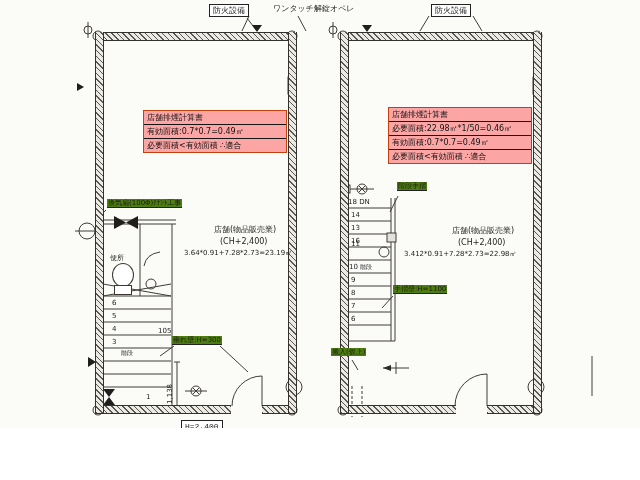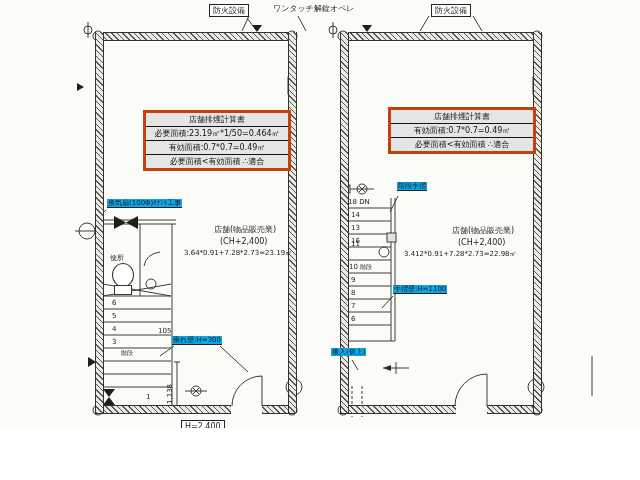--- a/index.html
+++ b/index.html
@@ -2,25 +2,25 @@
 <html><head>
 <meta charset="utf-8">
 <style>
   html,body{margin:0;padding:0;}
   .canvas{position:relative;width:640px;height:428px;background:#fbfbf8;font-family:"DejaVu Sans",sans-serif;overflow:hidden;}
   .lbl{position:absolute;font-size:8px;line-height:1.15;color:#1c1c1c;white-space:nowrap;}
   .f7{font-size:7px;}
   .f6{font-size:6px;}
   .boxed{border:1px solid #222;background:#fff;padding:1px 3px;}
   .ul{border-bottom:1px solid #222;}
-  .onwhite{background:#0ea5e9;padding:0 1px;}
+  .onwhite{background:#4d7c0f;padding:0 1px;}
   .wall{position:absolute;background:#eceae5 repeating-linear-gradient(45deg,#5a5650 0,#5a5650 1px,transparent 1px,transparent 4px);}
   .wall.h{border-top:1px solid #33312e;border-bottom:1px solid #33312e;height:7px;}
   .wall.v{border-left:1px solid #33312e;border-right:1px solid #33312e;width:7px;}
-  .calc{position:absolute;border:3px solid #c2410c;background:#e5e5e5;width:142px;text-align:center;}
+  .calc{position:absolute;border:1px solid #c2410c;background:#fca5a5;width:142px;}
   .calc .row{font-size:8px;padding:1px 3px;border-top:1px solid #151515;color:#111;white-space:nowrap;overflow:hidden;}
   .calc .row:first-child{border-top:none;}
   .rot{transform:rotate(-90deg);transform-origin:left top;}
   .oval{position:absolute;border:1px solid #3b3833;border-radius:50%;background:#fff;}
   .rect{position:absolute;border:1px solid #3b3833;background:#fff;}
   .floorname{position:absolute;font-size:14px;color:#141414;letter-spacing:3px;}
   svg.linework{position:absolute;left:0;top:0;pointer-events:none;}
   .smudge{position:absolute;left:0;top:468px;width:24px;height:12px;background:#b7b4ae;border-radius:4px 4px 0 0;}
 </style>
 </head>
@@ -199,27 +199,27 @@
   <div class="wall h" style="left:487px;top:405px;width:53px;"></div>
   <div class="wall v" style="left:340px;top:32px;height:381px;"></div>
   <div class="wall v" style="left:533px;top:32px;height:381px;"></div>
 
   <span class="lbl boxed" style="left:209px;top:4px;">防火設備</span>
   <span class="lbl" style="left:253px;top:4px;margin-left:20px;">ワンタッチ解錠オペレ</span>
   <span class="lbl boxed" style="left:431px;top:4px;">防火設備</span>
 
   <div class="calc" style="left:143px;top:110px;">
     <div class="row">店舗排煙計算書</div>
-    <div class="row">必要面積:23.19㎡*1/50=0.464㎡</div>
     <div class="row">有効面積:0.7*0.7=0.49㎡</div>
     <div class="row">必要面積&lt;有効面積 ∴適合</div>
   </div>
 
   <div class="calc" style="left:388px;top:107px;">
     <div class="row">店舗排煙計算書</div>
+    <div class="row">必要面積:22.98㎡*1/50=0.46㎡</div>
     <div class="row">有効面積:0.7*0.7=0.49㎡</div>
     <div class="row">必要面積&lt;有効面積 ∴適合</div>
   </div>
 
   <span class="lbl f7 ul onwhite" style="left:107px;top:199px;">換気扇(100Φ)ﾃﾅﾝﾄ工事</span>
   <span class="lbl" style="left:214px;top:225px;">店舗(物品販売業)</span>
   <span class="lbl" style="left:220px;top:237px;">(CH+2,400)</span>
   <span class="lbl f7" style="left:160px;top:249px;margin-left:24px;">3.64*0.91+7.28*2.73=23.19㎡</span>
   <span class="lbl f7" style="left:110px;top:254px;">便所</span>
 
@@ -229,21 +229,21 @@
   <span class="lbl f7" style="left:112px;top:299px;">6</span>
   <span class="lbl f7" style="left:112px;top:312px;">5</span>
   <span class="lbl f7" style="left:112px;top:325px;">4</span>
   <span class="lbl f7" style="left:112px;top:338px;">3</span>
   <span class="lbl f6" style="left:121px;top:350px;">階段</span>
   <span class="lbl f7" style="left:146px;top:393px;">1</span>
 
   <span class="lbl f7" style="left:158px;top:327px;">105</span>
   <span class="lbl f7 ul onwhite" style="left:172px;top:336px;">垂れ壁:H=300</span>
   <span class="lbl f7 rot" style="left:166px;top:404px;">1,138</span>
-  <span class="lbl boxed" style="left:181px;top:420px;">H=2,400</span>
+  <span class="lbl boxed" style="left:181px;top:420px;font-family:Liberation Mono, monospace;">H=2,400</span>
 
   <span class="lbl f7 ul onwhite" style="left:397px;top:182px;">階段手摺</span>
   <span class="lbl" style="left:452px;top:226px;">店舗(物品販売業)</span>
   <span class="lbl" style="left:458px;top:238px;">(CH+2,400)</span>
   <span class="lbl f7" style="left:404px;top:250px;">3.412*0.91+7.28*2.73=22.98㎡</span>
 
   <span class="lbl f7" style="left:348px;top:198px;">18 DN</span>
   <span class="lbl f7" style="left:351px;top:211px;">14</span>
   <span class="lbl f7" style="left:351px;top:224px;">13</span>
   <span class="lbl f7" style="left:351px;top:237px;">16</span>

